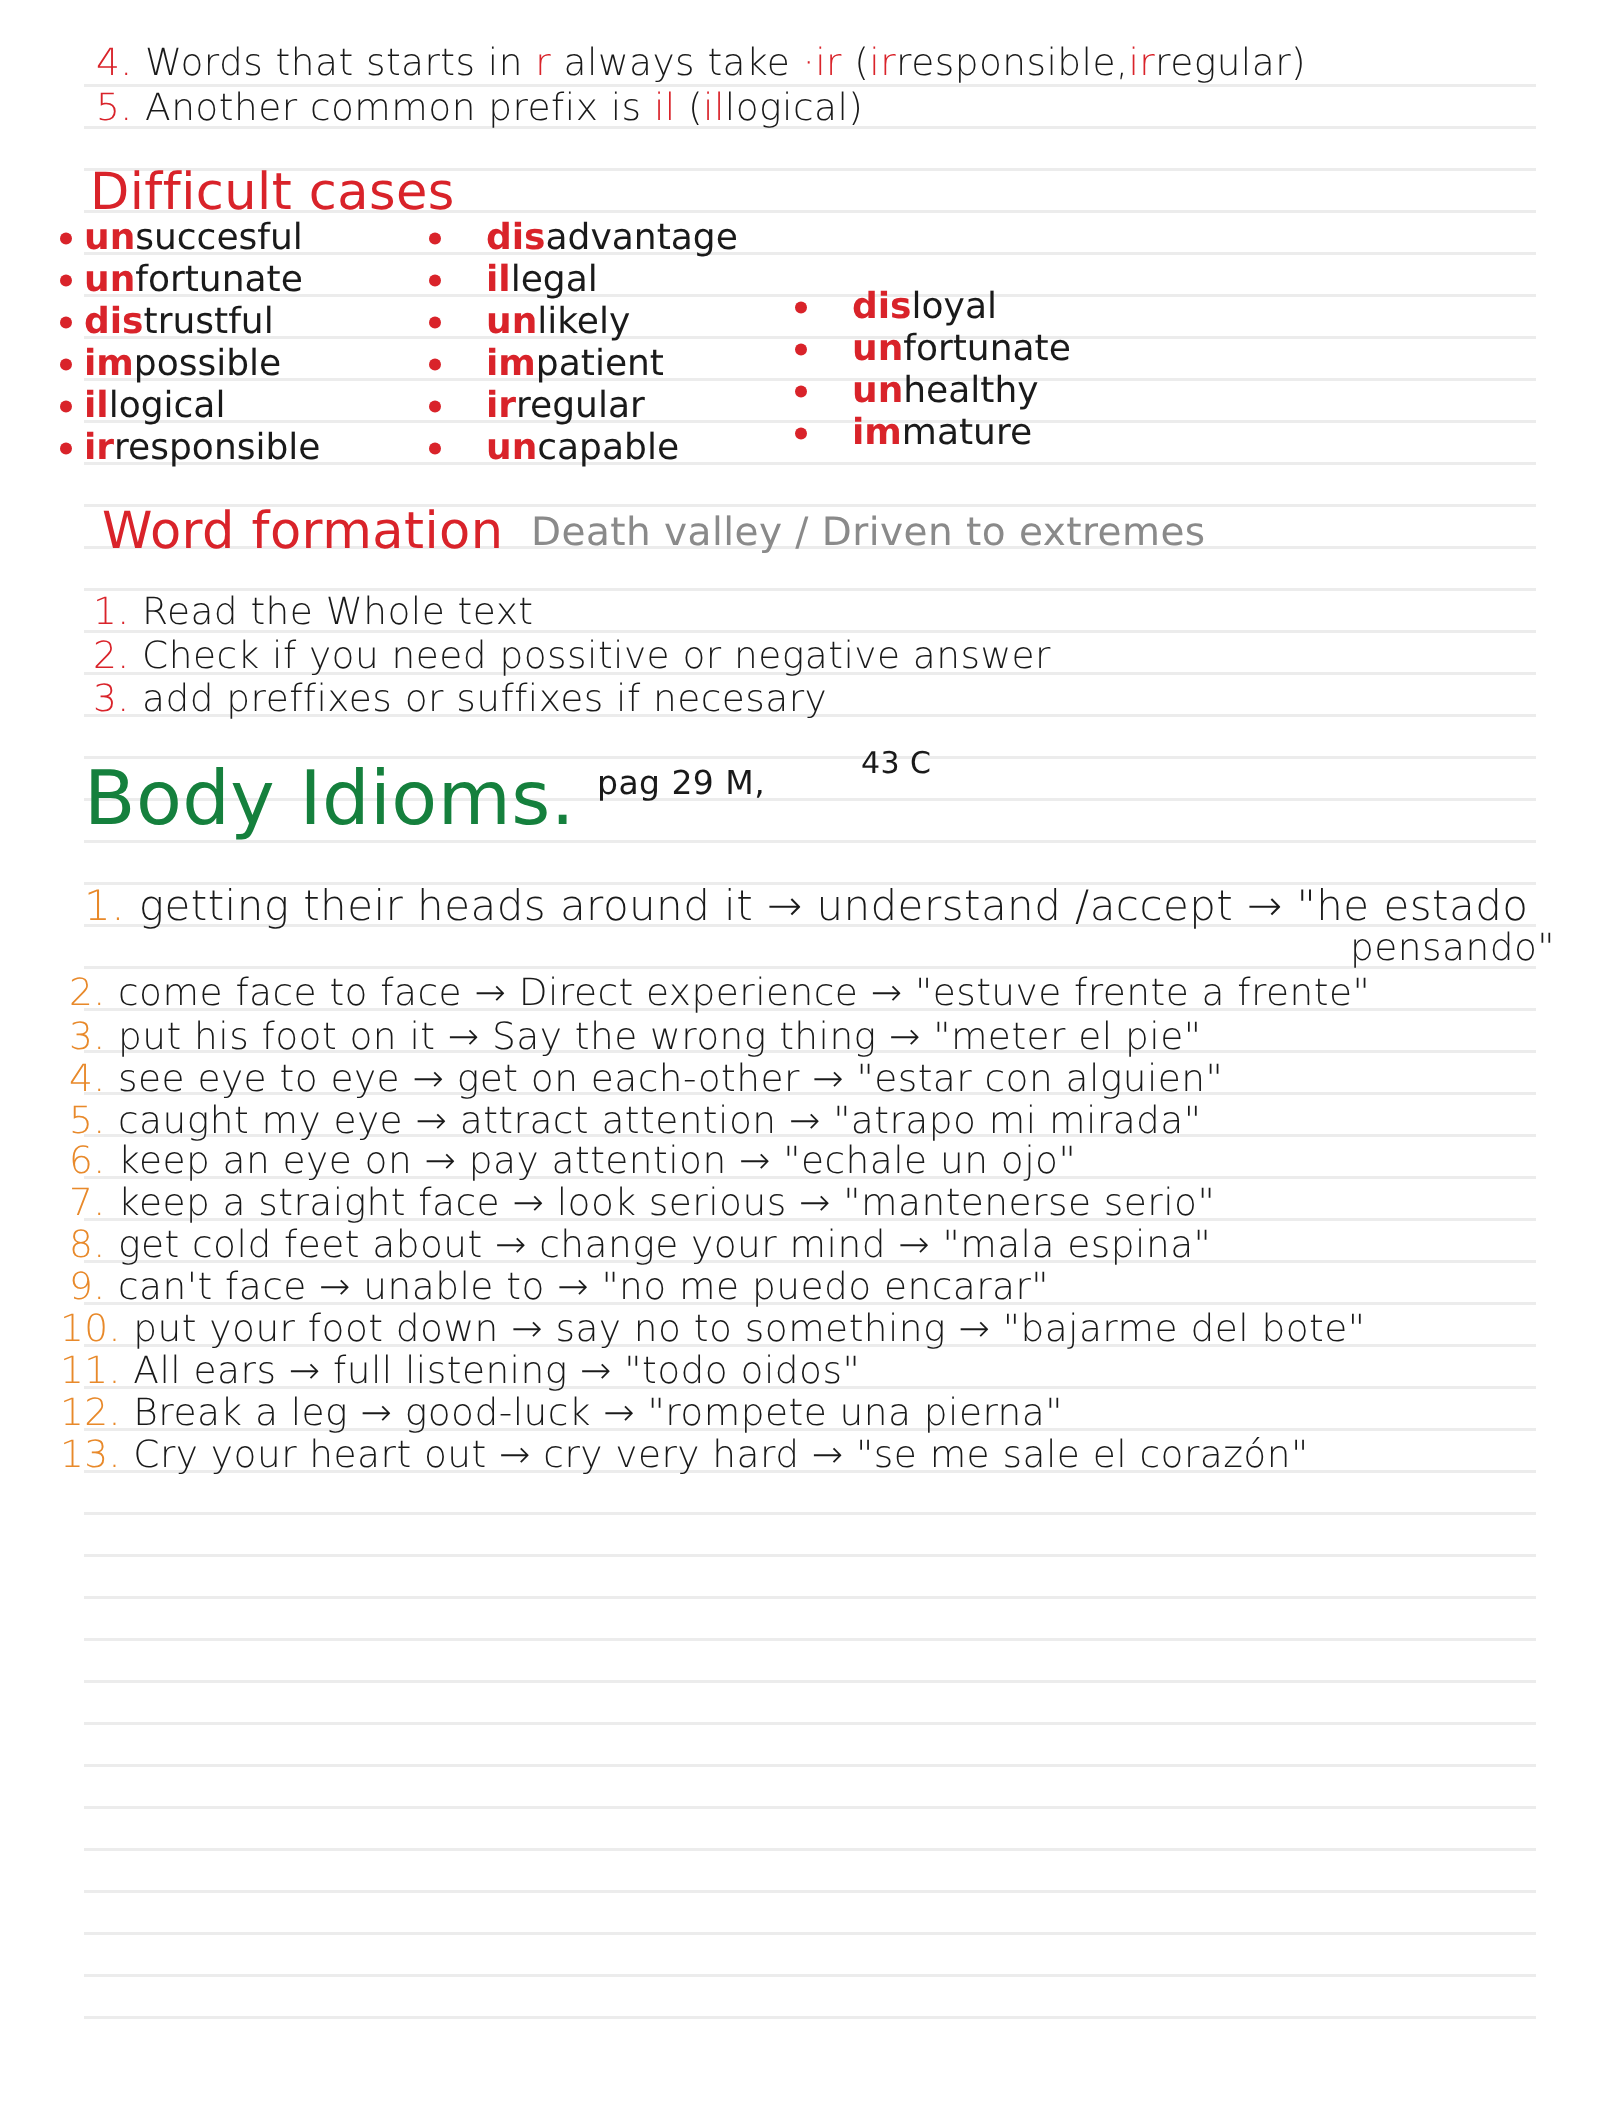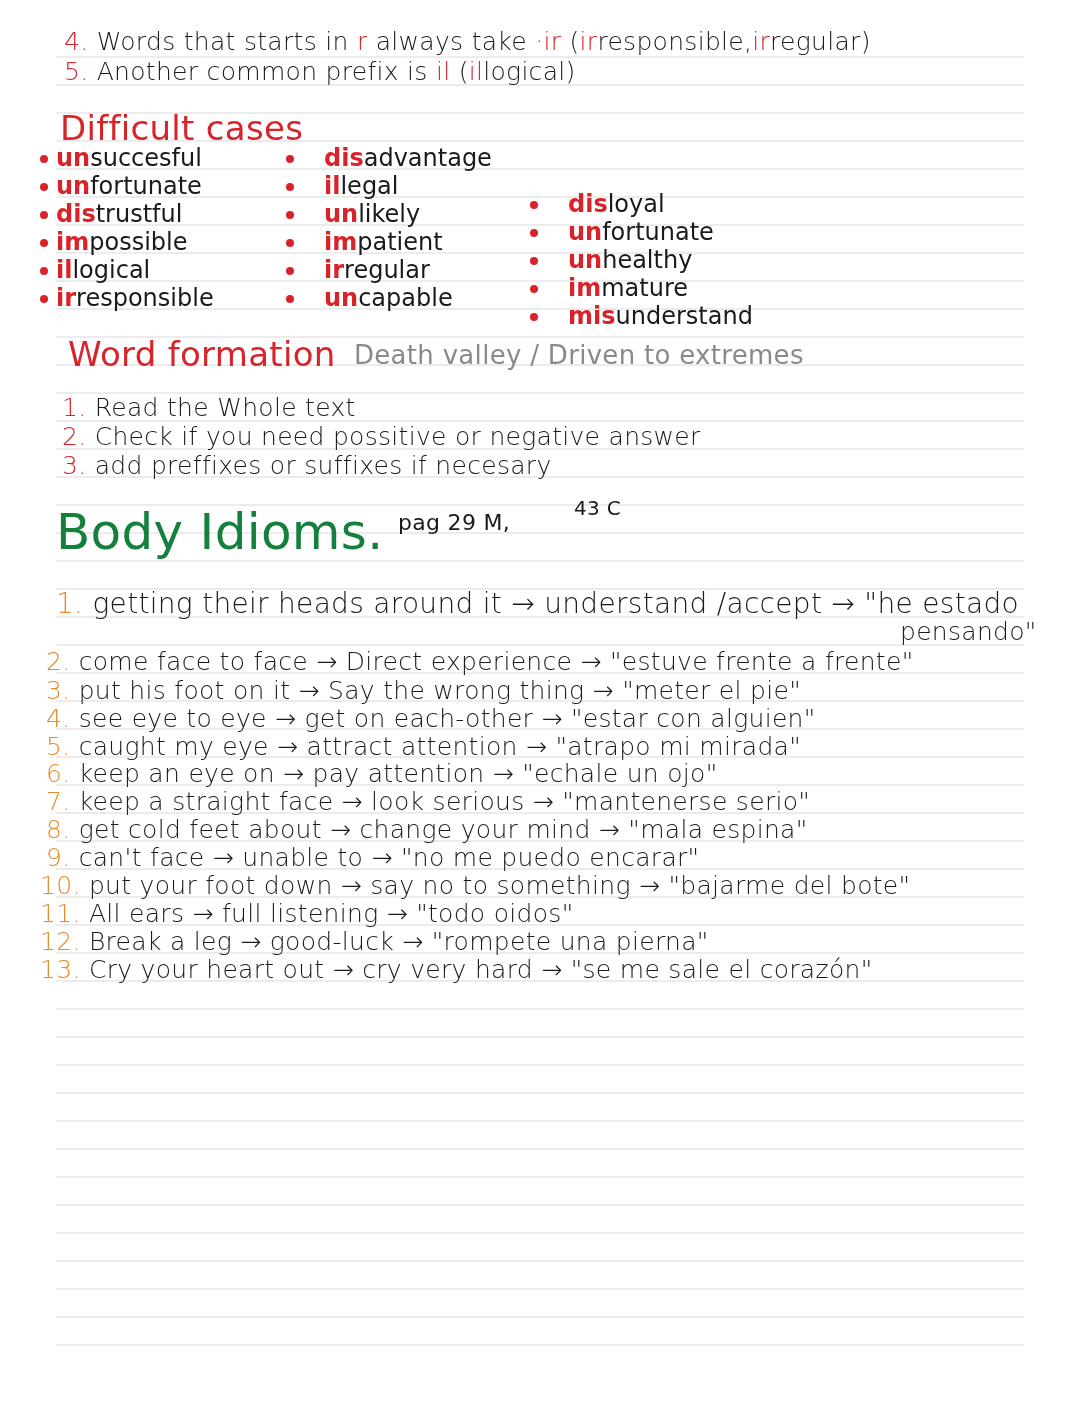--- a/index.html
+++ b/index.html
@@ -92,21 +92,20 @@
     <div class="row" style="padding-left: 0px;"><span class="bullet"></span><span style="display: inline-block; width: 24px;"></span><span class="pref">un</span><span>likely</span></div>
     <div class="row" style="padding-left: 0px;"><span class="bullet"></span><span style="display: inline-block; width: 24px;"></span><span class="pref">im</span><span>patient</span></div>
     <div class="row" style="padding-left: 0px;"><span class="bullet"></span><span style="display: inline-block; width: 24px;"></span><span class="pref">ir</span><span>regular</span></div>
     <div class="row" style="padding-left: 0px;"><span class="bullet"></span><span style="display: inline-block; width: 24px;"></span><span class="pref">un</span><span>capable</span></div>
   </div>
 <div class="col" style="left:530px; top:144px;margin-top:46px;" id="dcol2">
     <div class="row" style="padding-left: 0px;"><span class="bullet"></span><span style="display: inline-block; width: 24px;"></span><span class="pref">dis</span><span>loyal</span></div>
     <div class="row" style="padding-left: 0px;"><span class="bullet"></span><span style="display: inline-block; width: 24px;"></span><span class="pref">un</span><span>fortunate</span></div>
     <div class="row" style="padding-left: 0px;"><span class="bullet"></span><span style="display: inline-block; width: 24px;"></span><span class="pref">un</span><span>healthy</span></div>
     <div class="row" style="padding-left: 0px;"><span class="bullet"></span><span style="display: inline-block; width: 24px;"></span><span class="pref">im</span><span>mature</span></div>
-    <div class="row" style="padding-left: 0px;"><span class="bullet"></span><span style="display: inline-block; width: 24px;"></span><span class="pref">mis</span><span>understand</span></div>
   </div>
 
 <div class="ink heading-red" style="left:68px; top:334px;">Word formation</div>
 <div class="ink gray" style="left:354px; top:338px; font-size:26px; line-height:34px;">Death valley / Driven to extremes</div>
 <div id="wf-steps">
     <div class="ink line" style="left: 62px; top: 394px;"><span class="red">1. </span><span>Read the Whole text</span></div>
     <div class="ink line" style="left: 62px; top: 423px;"><span class="red">2. </span><span>Check if you need possitive or negative answer</span></div>
     <div class="ink line" style="left: 62px; top: 452px;"><span class="red">3. </span><span>add preffixes or suffixes if necesary</span></div>
   </div>
 

